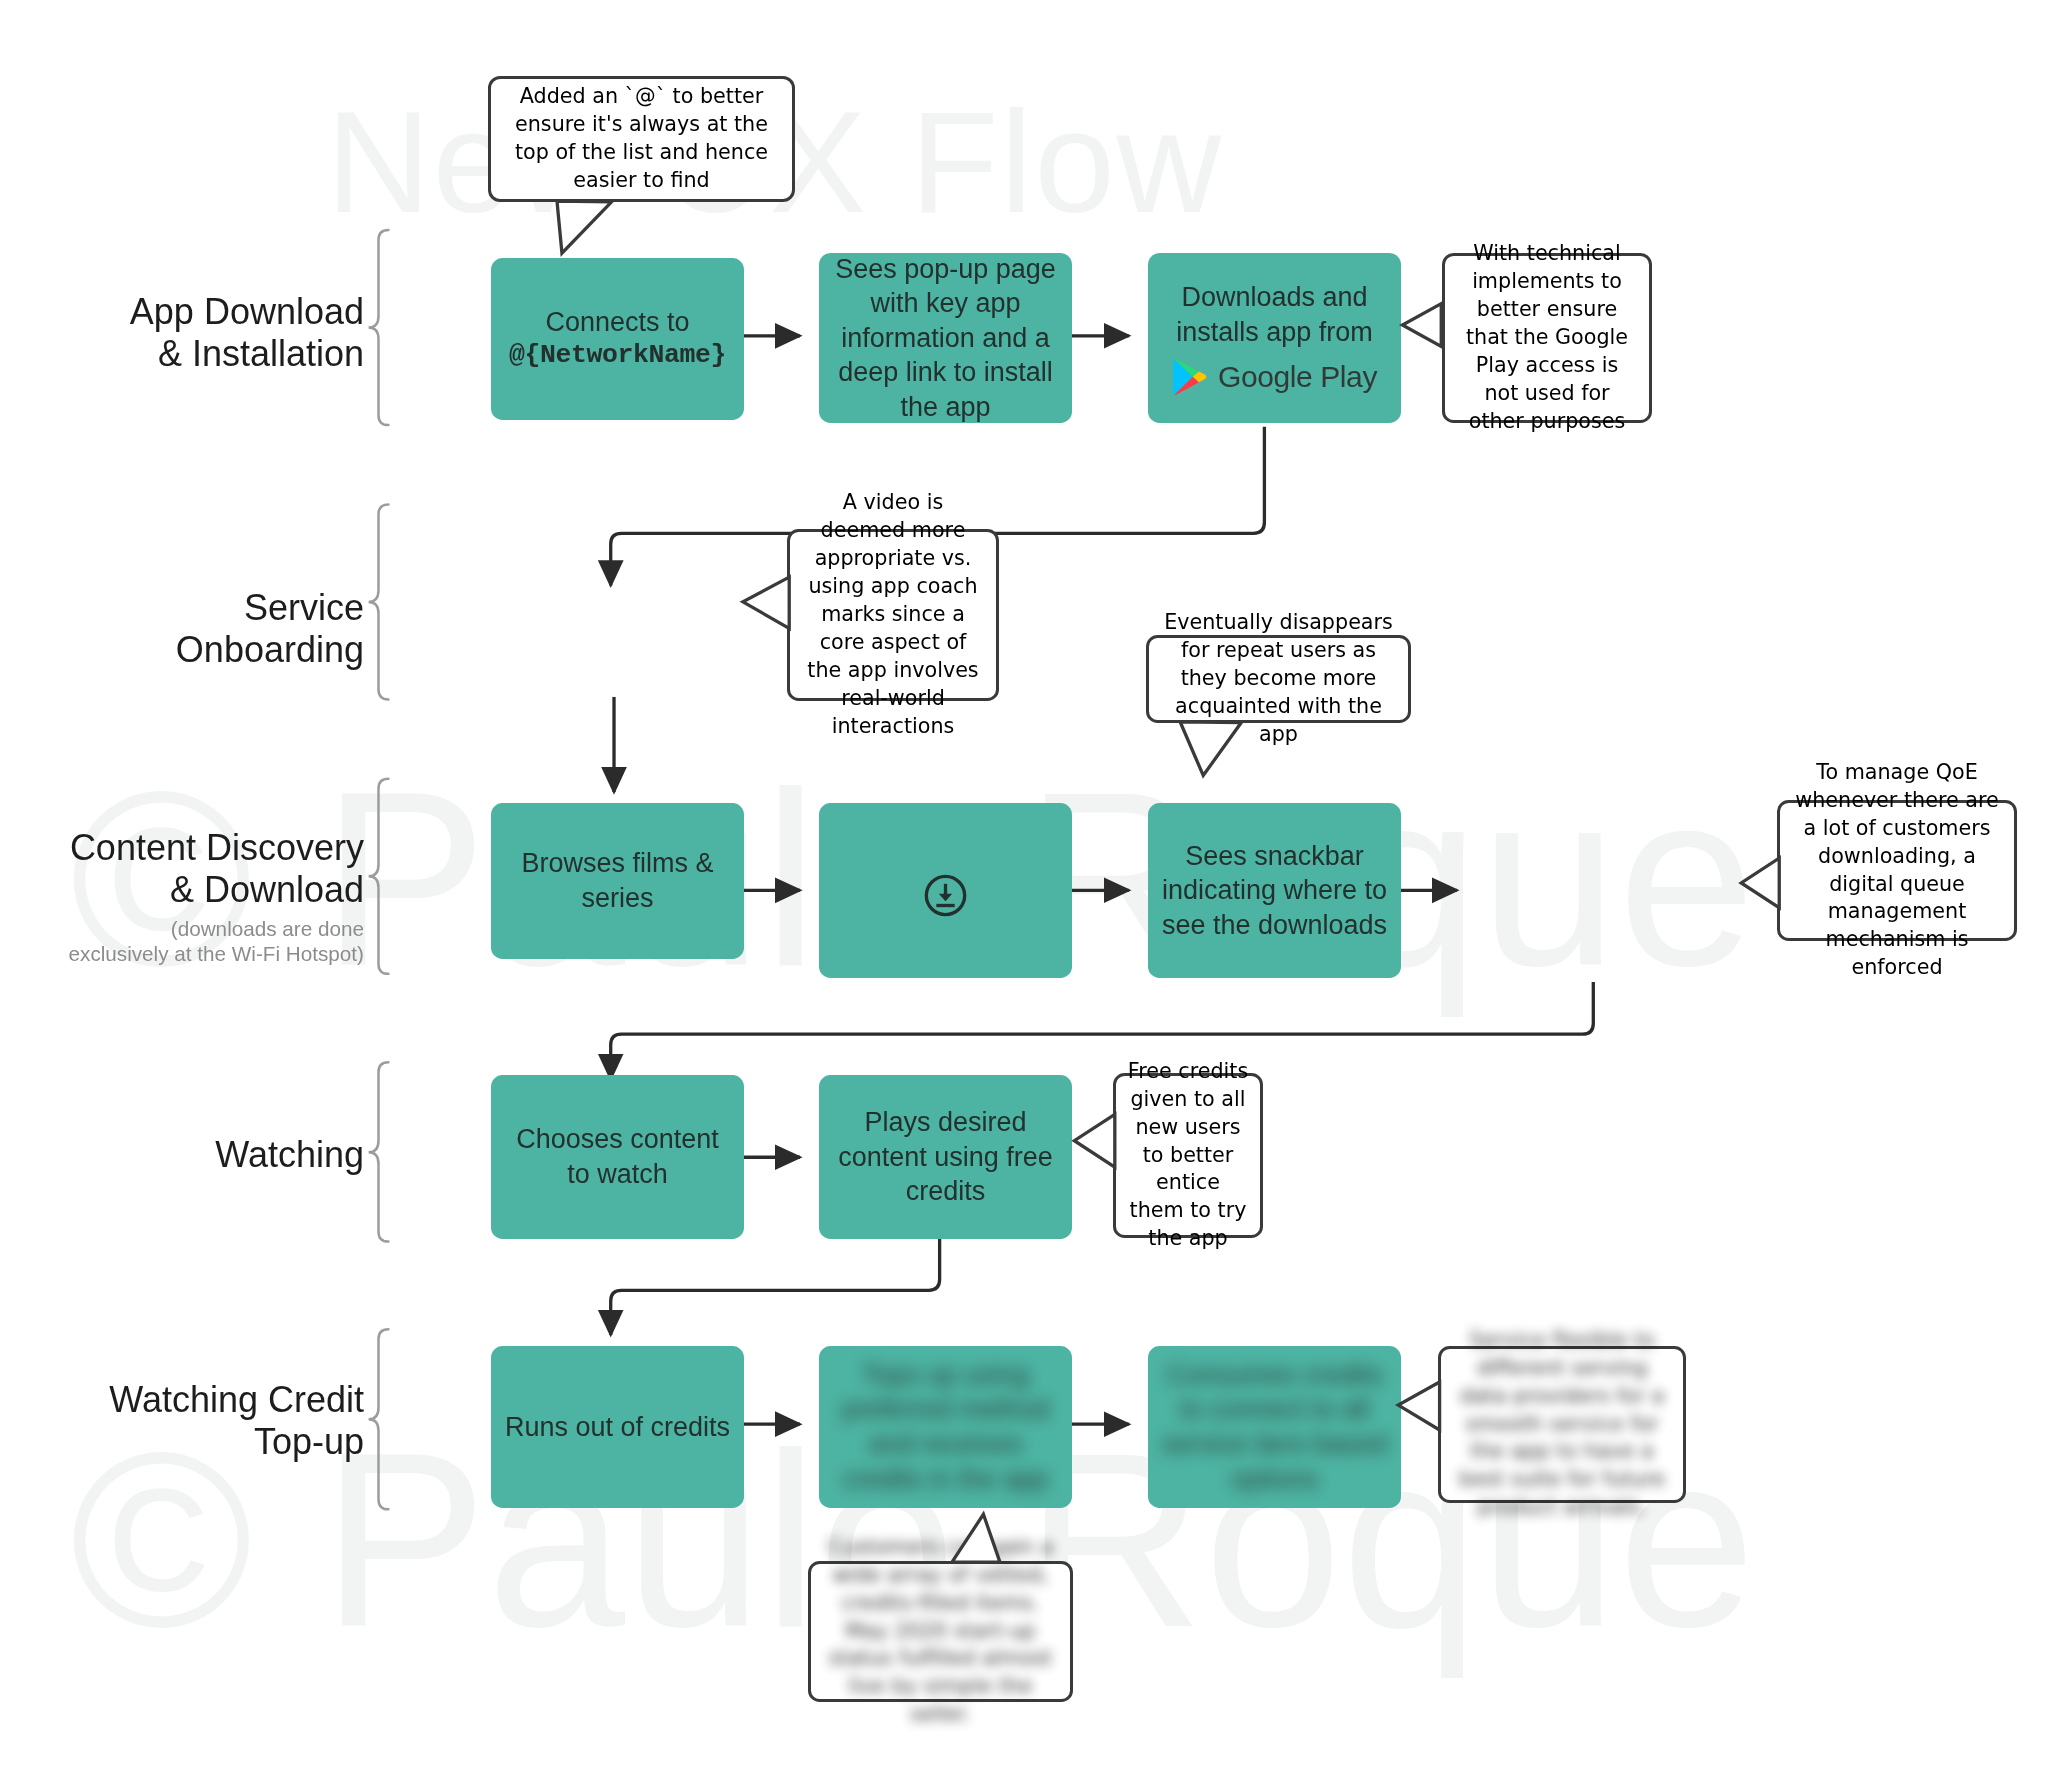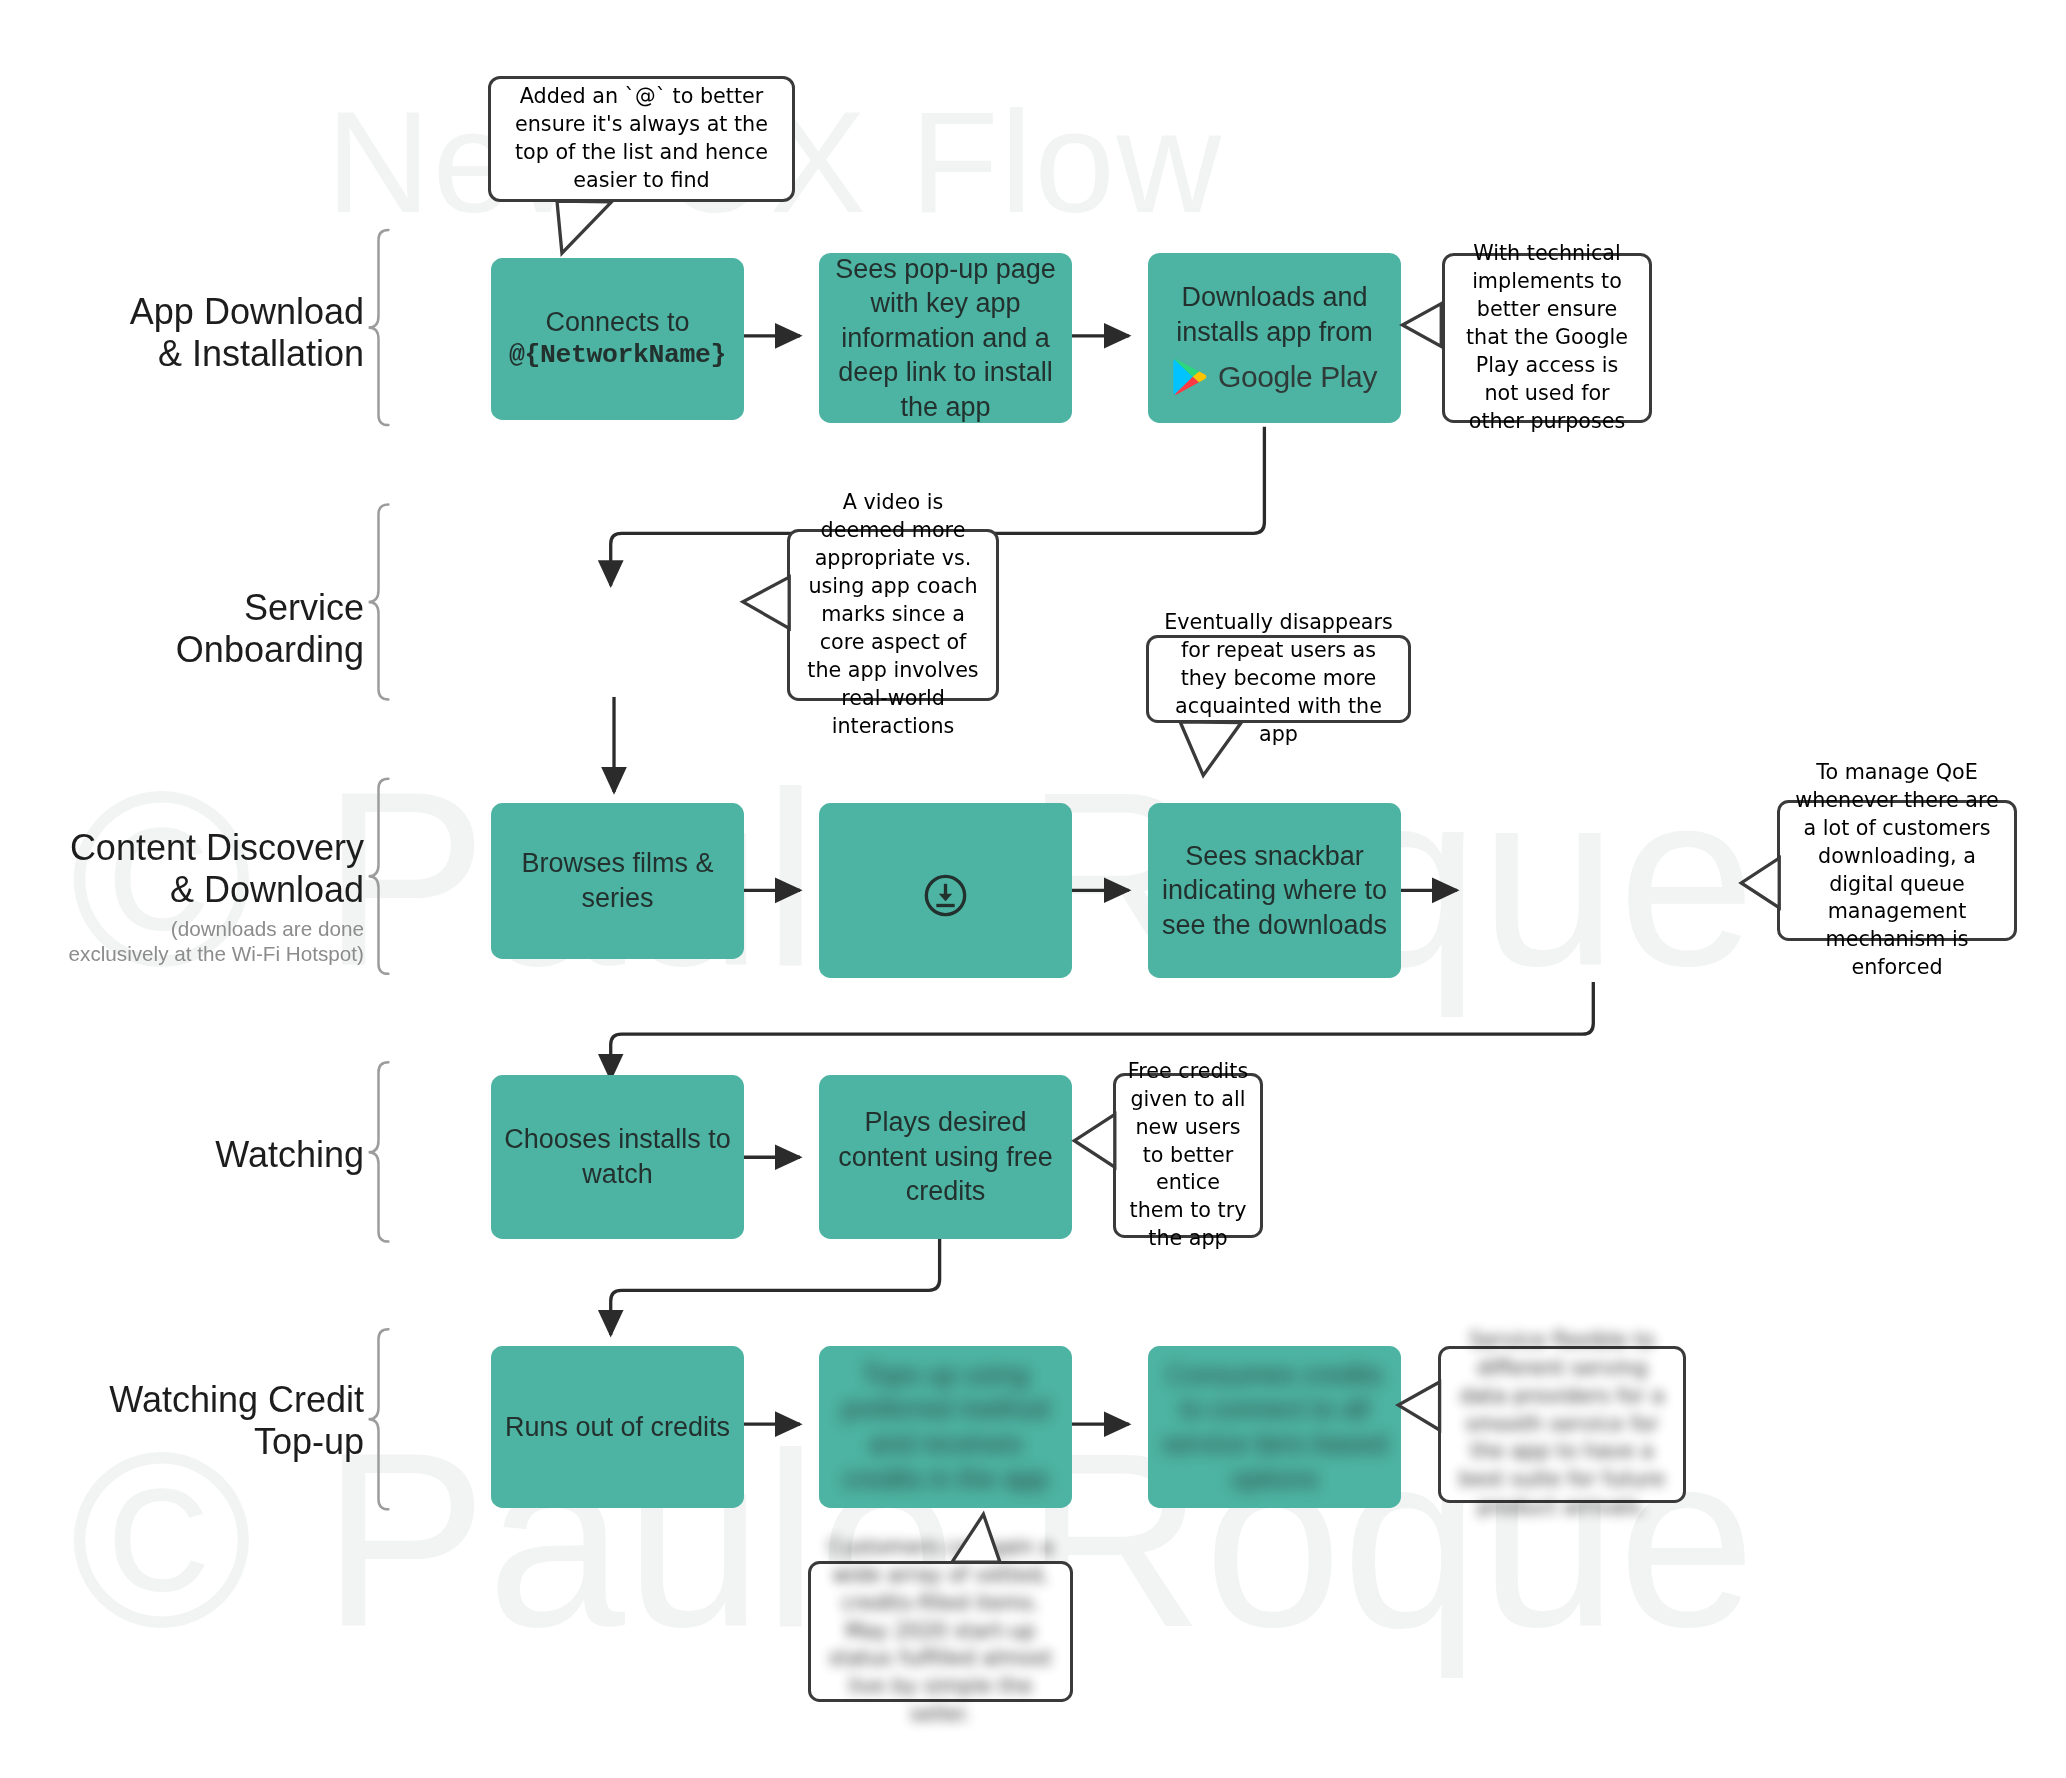--- a/index.html
+++ b/index.html
@@ -256,21 +256,21 @@
 
   <div class="callout" style="left:1146px;top:635px;width:265px;height:88px;">
     <div class="inner">Eventually disappears for repeat users as they become more acquainted with the app</div>
   </div>
 
   <div class="callout" style="left:1777px;top:800px;width:240px;height:141px;">
     <div class="inner">To manage QoE whenever there are a lot of customers downloading, a digital queue management mechanism is enforced</div>
   </div>
 
   <div class="node" style="left:491px;top:1075px;width:253px;height:164px;">
-    <div class="inner">Chooses installs to watch</div>
+    <div class="inner">Chooses content to watch</div>
   </div>
 
   <div class="node" style="left:819px;top:1075px;width:253px;height:164px;">
     <div class="inner">Plays desired content using free credits</div>
   </div>
 
   <div class="callout" style="left:1113px;top:1073px;width:150px;height:165px;">
     <div class="inner">Free credits given to all new users to better entice them to try the app</div>
   </div>
 

